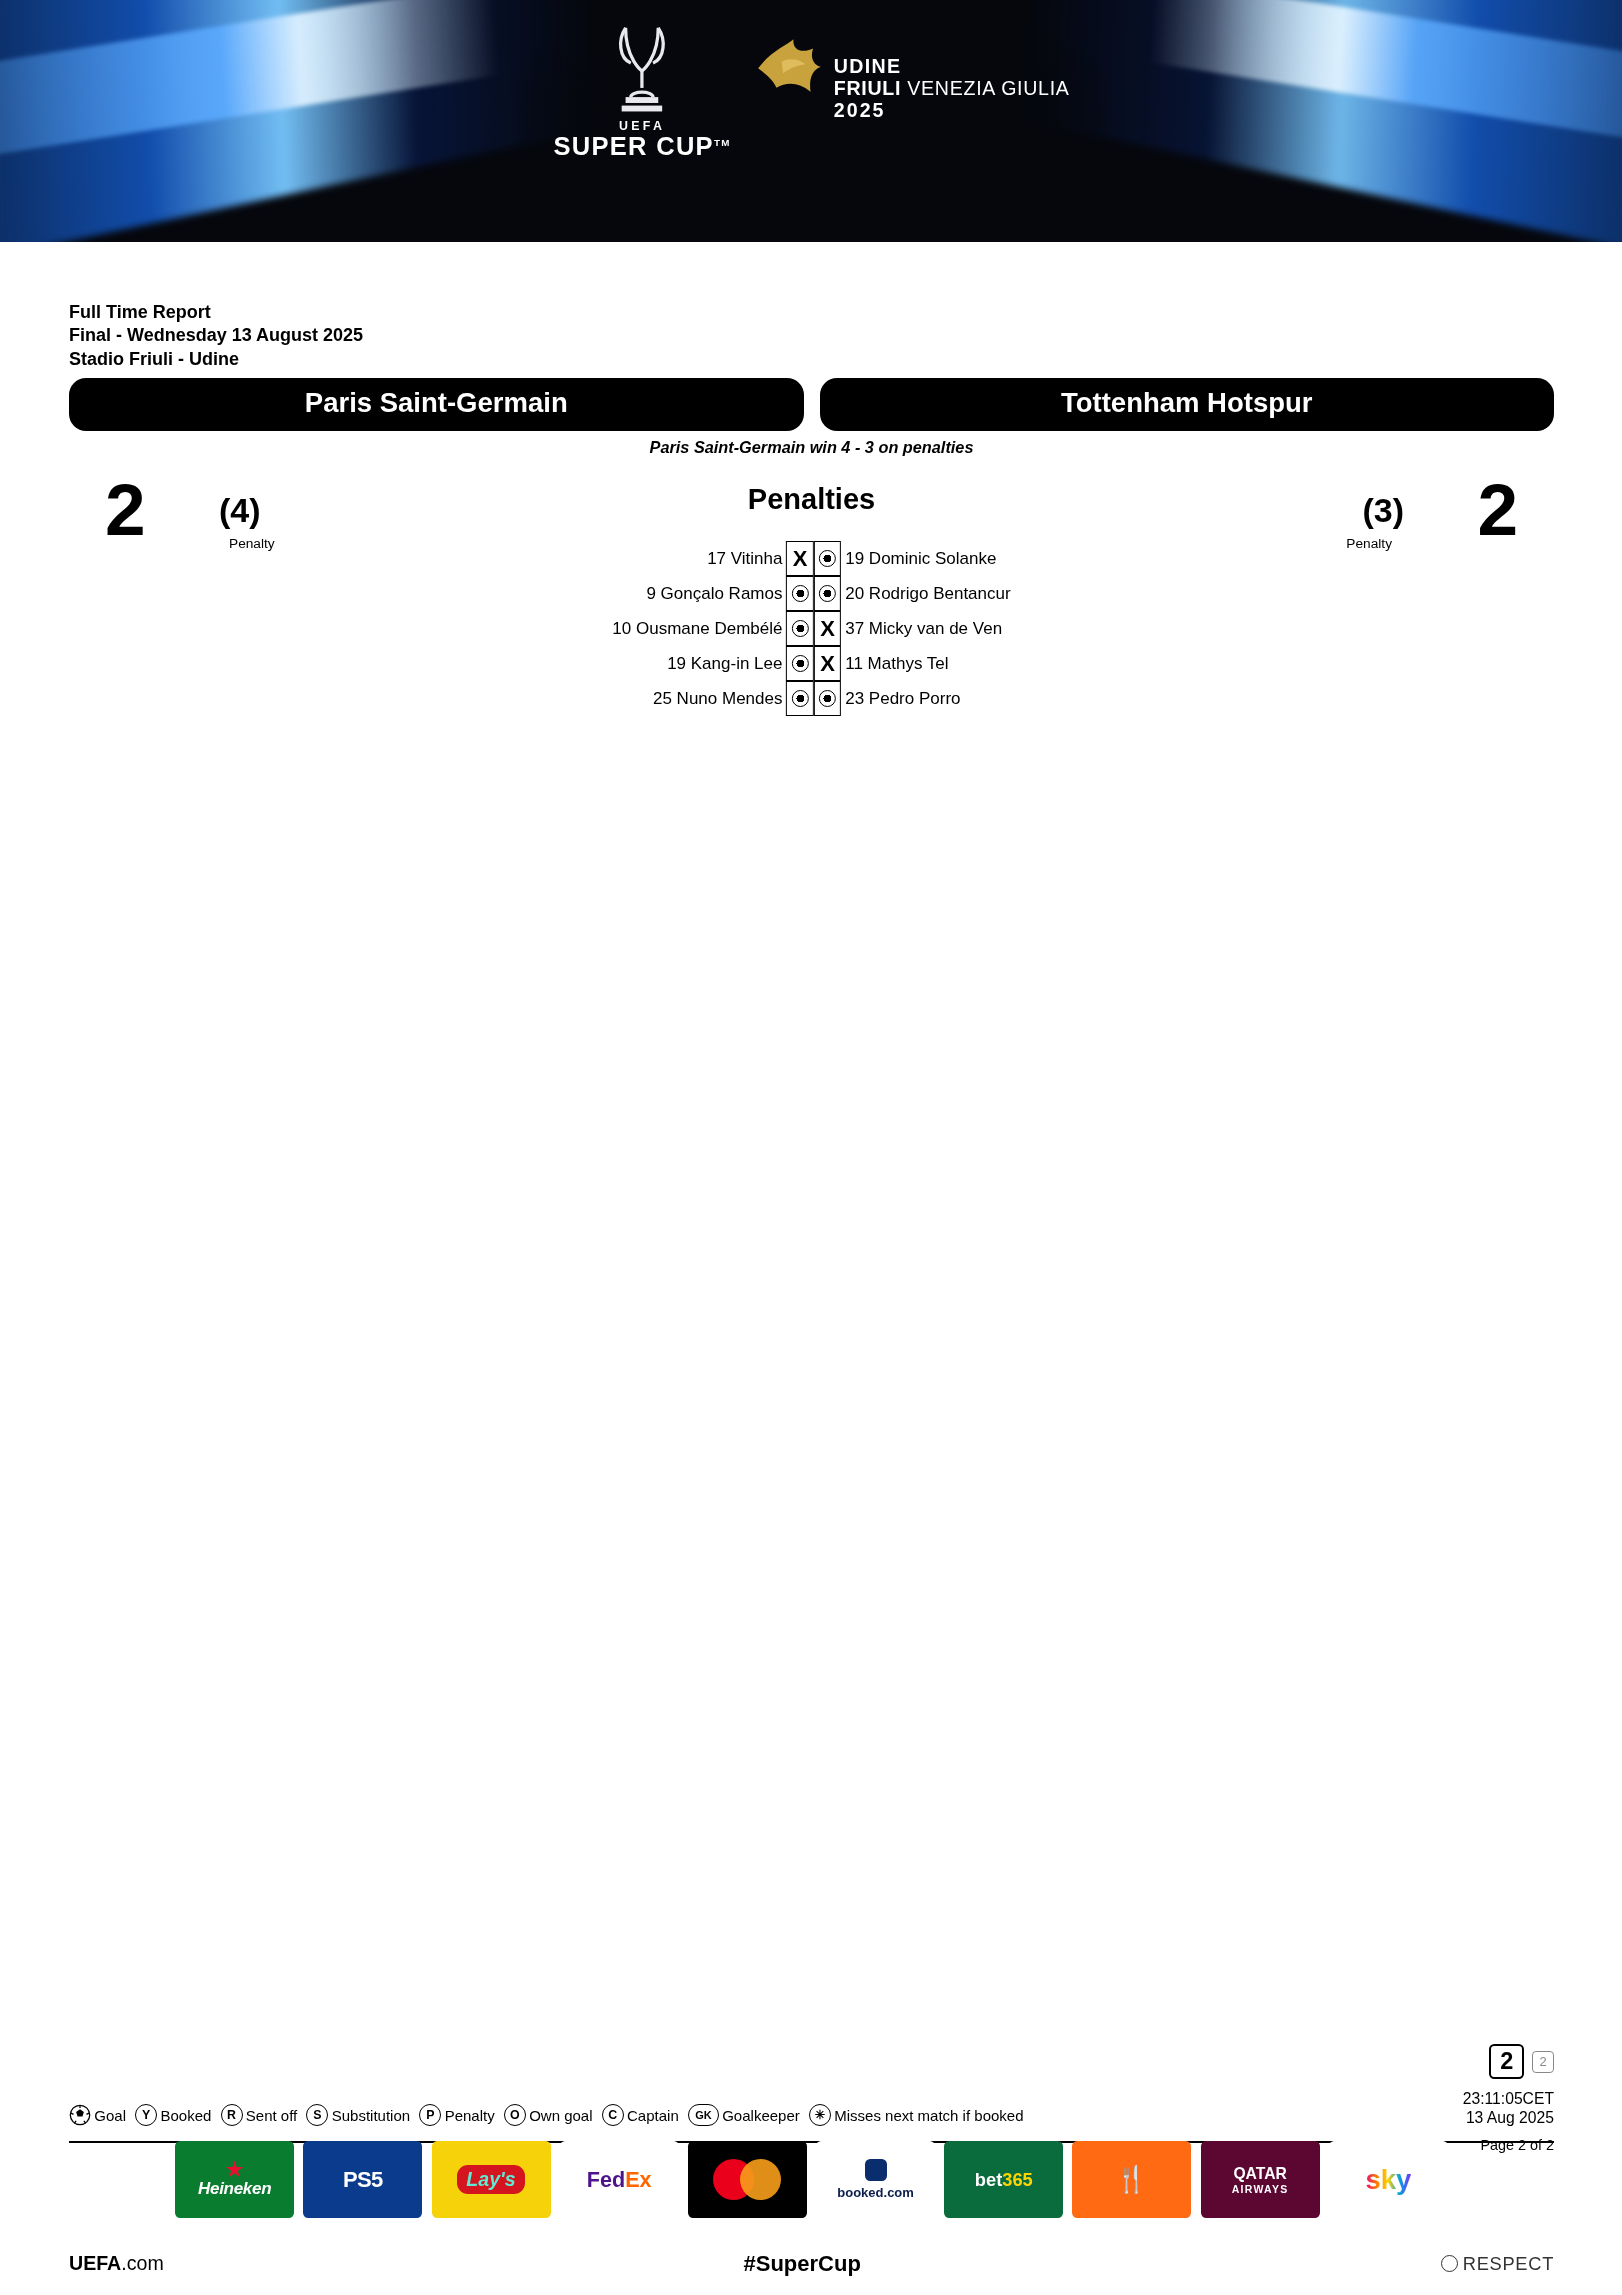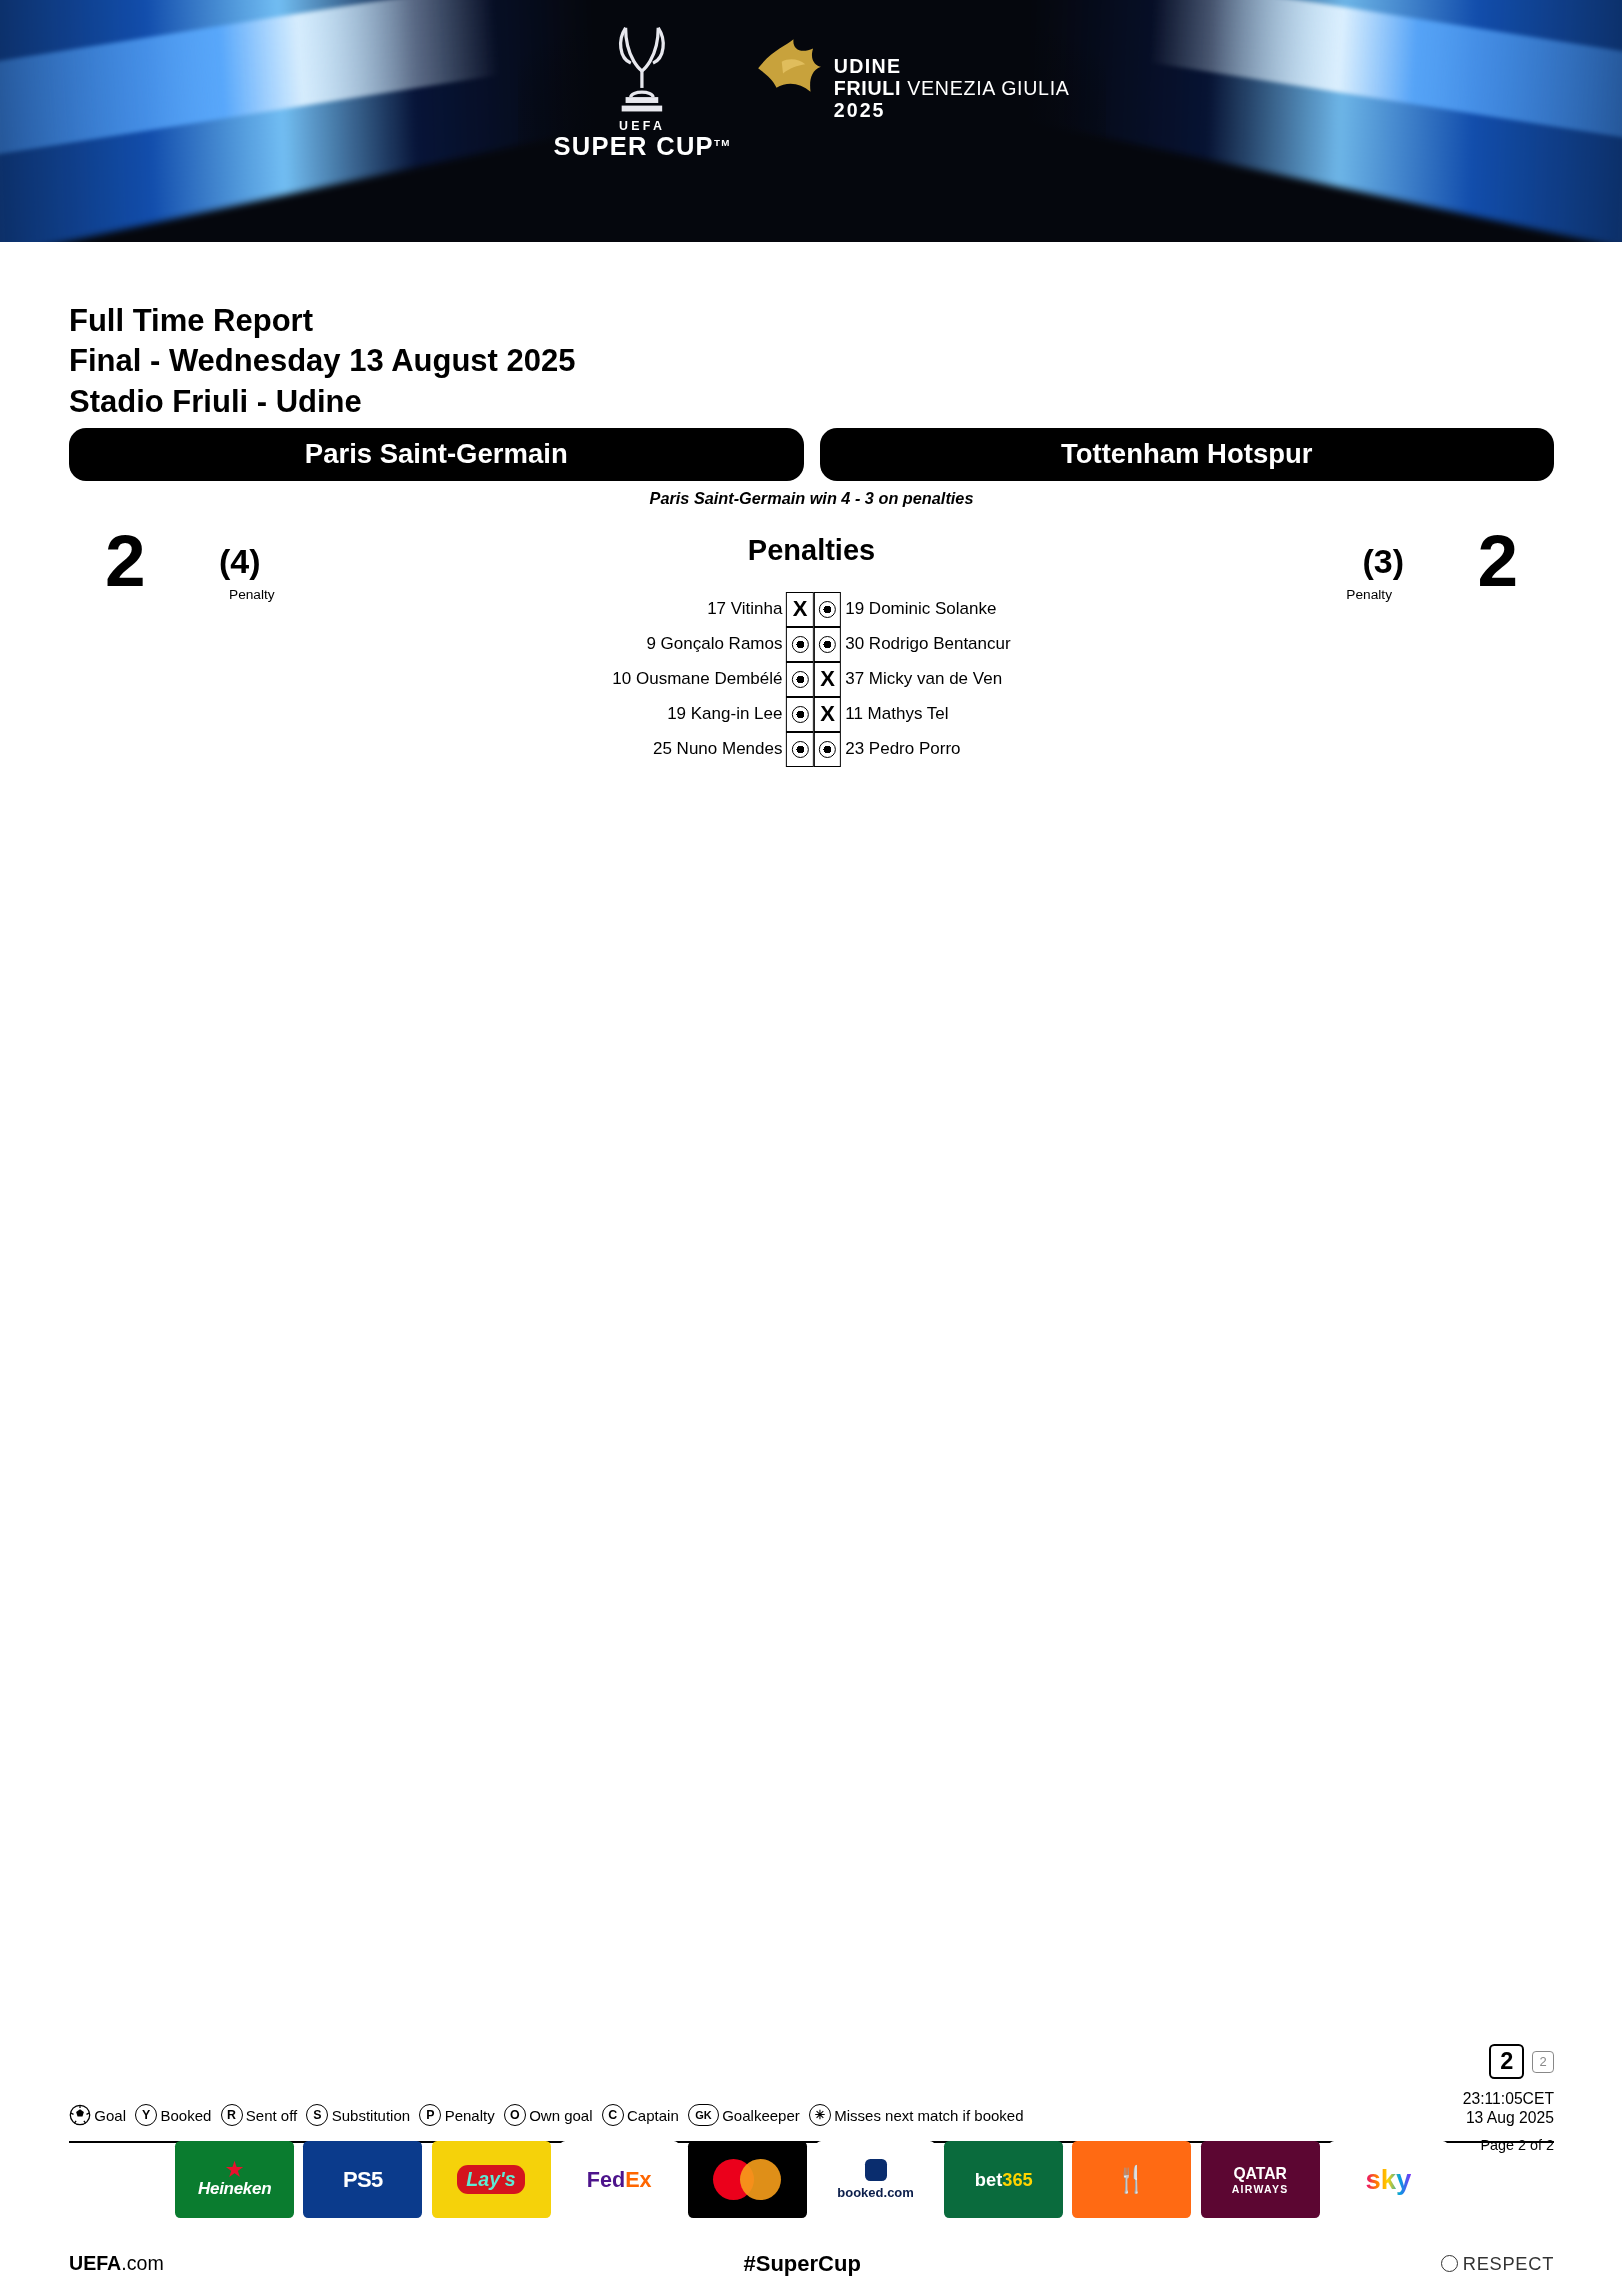--- a/index.html
+++ b/index.html
@@ -74,21 +74,21 @@
   .host-udine { font-size:19.6px; font-weight:bold; letter-spacing:1.3px; }
   .host-friuli { font-size:19.6px; font-weight:bold; letter-spacing:0.7px; }
   .host-friuli .thin { font-weight:normal; }
   .host-year { font-size:19.6px; font-weight:bold; letter-spacing:2px; }
 
   
   .sheet { position:relative; padding: 0 69px; }
 
   .report-title {
     margin-top: 59px;
-    font-size: 31px;
+    font-size: 18px;
     font-weight: bold;
     line-height: 1.30;
   }
 
   .teams-row {
     display:flex; gap: 16px; margin-top: 6.5px;
   }
   .team-banner {
     flex:1 1 0;
     background:#000; color:#fff;
@@ -393,21 +393,21 @@
           <div class="pen-cell">
             <span class="miss">X</span>
           </div>
           <div class="pen-cell scored"></div>
         </div>
       <div class="pen-names-right" id="away-names">
           <div class="pen-row">
             <span class="pen-name right">19 Dominic Solanke</span>
           </div>
           <div class="pen-row">
-            <span class="pen-name right">30 Rodrigo Bentancur</span>
+            <span class="pen-name right">20 Rodrigo Bentancur</span>
           </div>
           <div class="pen-row">
             <span class="pen-name right">37 Micky van de Ven</span>
           </div>
           <div class="pen-row">
             <span class="pen-name right">11 Mathys Tel</span>
           </div>
           <div class="pen-row">
             <span class="pen-name right">23 Pedro Porro</span>
           </div>

